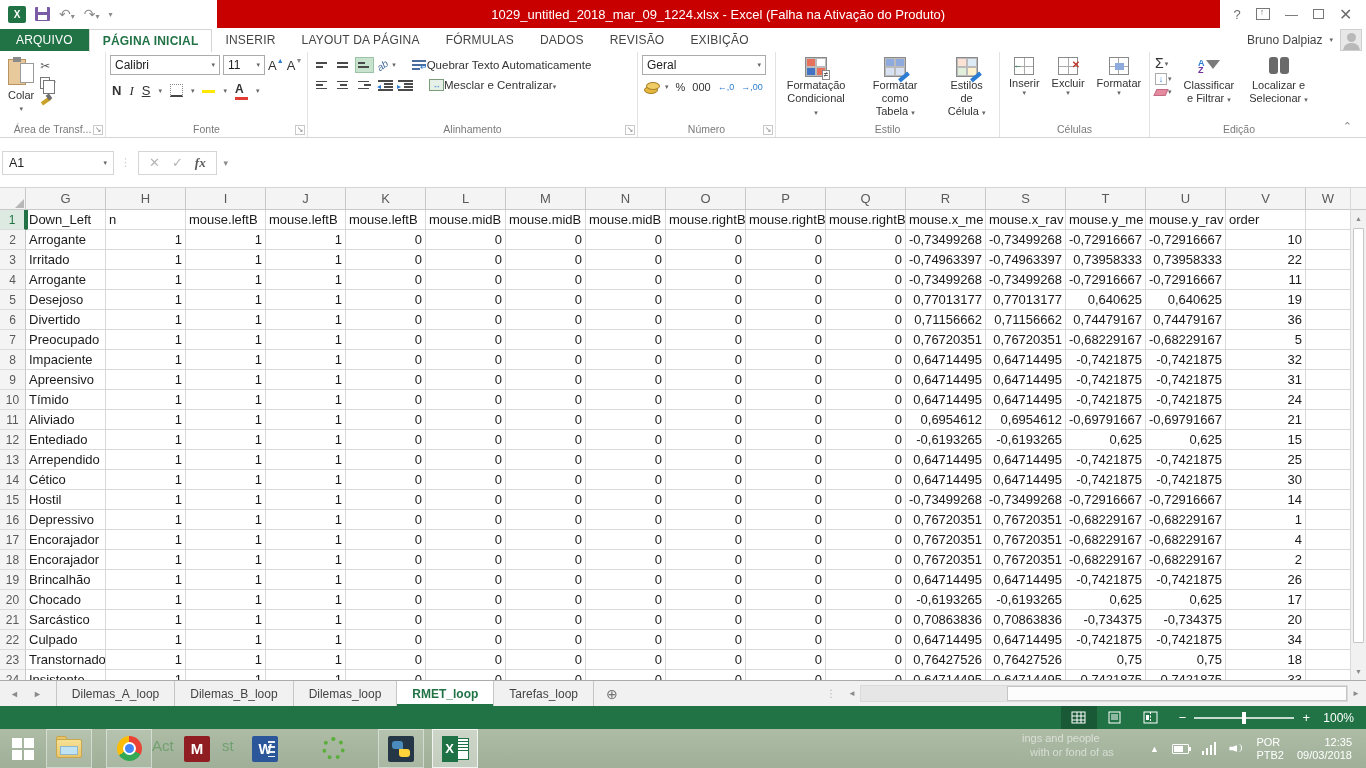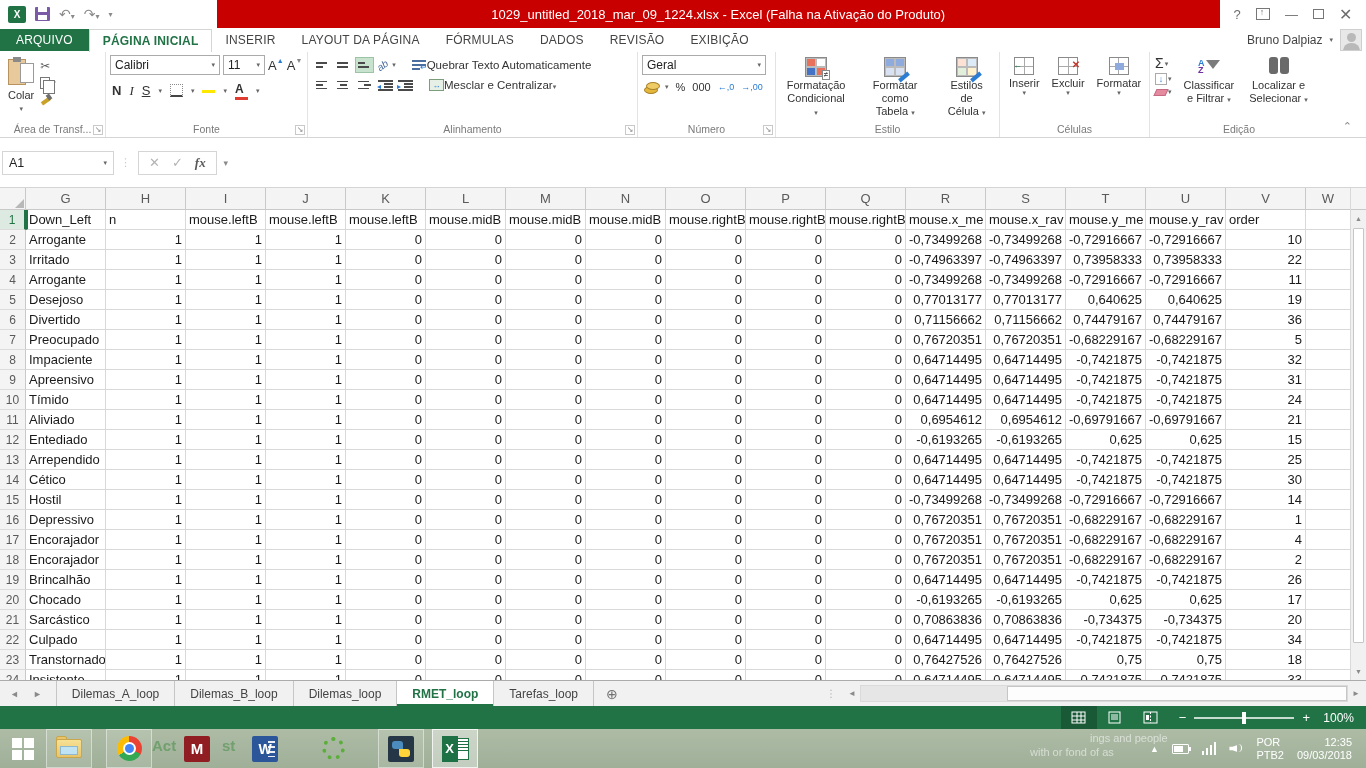--- a/index.html
+++ b/index.html
@@ -185,21 +185,21 @@
   .viewbtn svg { display:block; }
   .zoomctl { display:flex; align-items:center; gap:8px; padding:0 10px; }
   .ztrack { width:100px; height:2px; background:rgba(255,255,255,.75); position:relative; }
   .zthumb { position:absolute; left:48px; top:-5px; width:4px; height:12px; background:#fff; }
   .zsign { font-size:13px; }
   .zpct { width:46px; text-align:right; padding-right:12px; font-size:12px; }
 
   
   .taskbar { position:absolute; left:0; top:729px; width:1366px; height:39px; background:linear-gradient(#AEBCA6,#9FAF98); display:flex; align-items:center; }
   .wallfrag { position:absolute; color:rgba(255,255,255,.55); font-size:11px; line-height:14px; pointer-events:none; }
-  .wallfrag.left { color:rgba(70,140,70,.55); font-size:15px; font-weight:bold; }
+  .wallfrag.left { color:rgba(70,140,70,.55); font-size:15px; font-weight:normal; }
   .tb-slot { width:46px; height:39px; display:flex; align-items:center; justify-content:center; position:relative; flex:none; }
   .tb-slot.running { border:1px solid rgba(255,255,255,.45); background:rgba(255,255,255,.10); }
   .tb-slot.activeapp { background:rgba(255,255,255,.38); border:1px solid rgba(255,255,255,.75); }
   .win-logo { width:22px; height:22px; display:grid; grid-template-columns:1fr 1fr; grid-template-rows:1fr 1fr; gap:2px; }
   .win-logo span { background:#fff; }
   .folder-ic { width:26px; height:19px; position:relative; }
   .folder-ic .back { position:absolute; inset:0; background:linear-gradient(#F7E195,#E8C56B); border:1px solid #C9A64C; border-radius:2px; }
   .folder-ic .tab2 { position:absolute; left:0; top:-3px; width:11px; height:5px; background:#E8C56B; border:1px solid #C9A64C; border-radius:2px 2px 0 0; }
   .folder-ic .tray { position:absolute; left:4px; top:7px; right:4px; bottom:3px; background:#BFE3F2; border:1px solid #8FB8CC; }
   .chrome-ic { width:25px; height:25px; border-radius:50%; background:conic-gradient(#EA4335 0 33%, #34A853 33% 66%, #FBBC05 66% 100%); position:relative; }
@@ -1086,21 +1086,21 @@
           </span>
         <span class="zsign">+</span>
       </div>
       <span class="zpct">100%</span>
     </div>
   </div>
 
   <div class="taskbar">
     <span class="wallfrag left" style="left:152px; top:10px;">Act</span>
     <span class="wallfrag left" style="left:222px; top:10px;">st</span>
-    <span class="wallfrag" style="left:1090px; top:2px;">ings and people</span>
+    <span class="wallfrag" style="left:1022px; top:2px;">ings and people</span>
     <span class="wallfrag" style="left:1030px; top:16px;">with or fond of as</span>
 
     <div class="tb-slot">
       <span class="win-logo">
           <span></span>
           <span></span>
           <span></span>
           <span></span>
         </span>
     </div>

